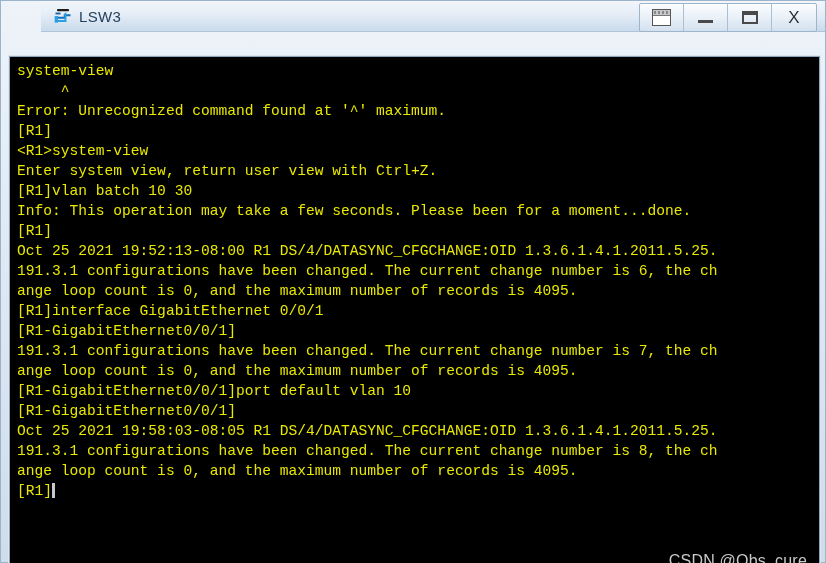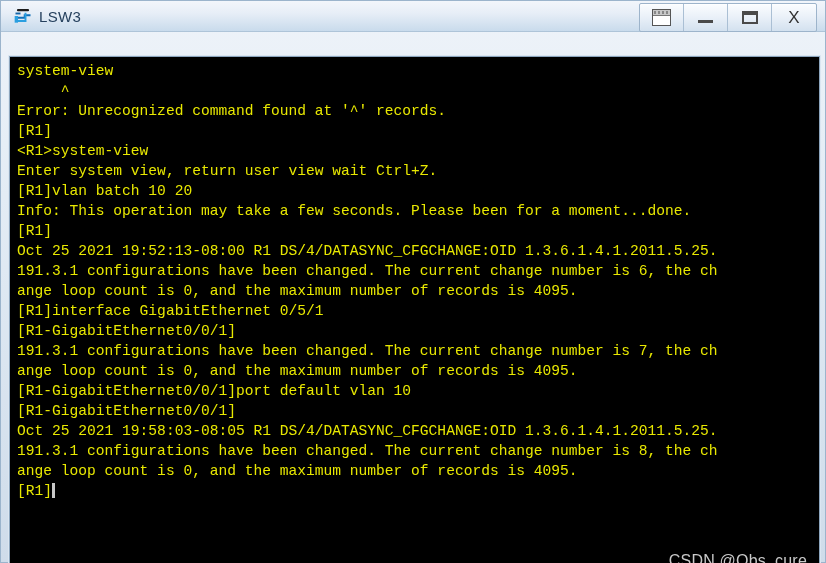--- a/index.html
+++ b/index.html
@@ -16,20 +16,21 @@
   }
 
   .window {
     position: absolute;
     left: 0; top: 0;
     width: 826px;
     height: 563px;
     box-sizing: border-box;
     background: linear-gradient(to bottom, #eef3f9 0%, #e3ecf5 35%, #cfdcea 100%);
     border: 1px solid #9bb4cc;
+    padding-left: 40px;
   }
 
   
   .titlebar {
     position: relative;
     height: 31px;
     box-sizing: border-box;
     background: linear-gradient(to bottom, #f2f6fb 0%, #e7eef7 40%, #c9dbec 100%);
     border-bottom: 1px solid #aec4d8;
     display: flex;
@@ -199,31 +200,31 @@
       <div class="win-btn xbtn">
         <span>X</span>
       </div>
     </div>
   </div>
 
   <div class="term-frame">
     <div class="term-inner" id="term-inner">
         <div class="term-line">system-view</div>
         <div class="term-line">     ^</div>
-        <div class="term-line">Error: Unrecognized command found at '^' records.</div>
+        <div class="term-line">Error: Unrecognized command found at '^' maximum.</div>
         <div class="term-line">[R1]</div>
         <div class="term-line">&lt;R1&gt;system-view</div>
-        <div class="term-line">Enter system view, return user view wait Ctrl+Z.</div>
-        <div class="term-line">[R1]vlan batch 10 20</div>
+        <div class="term-line">Enter system view, return user view with Ctrl+Z.</div>
+        <div class="term-line">[R1]vlan batch 10 30</div>
         <div class="term-line">Info: This operation may take a few seconds. Please been for a moment...done.</div>
         <div class="term-line">[R1]</div>
         <div class="term-line">Oct 25 2021 19:52:13-08:00 R1 DS/4/DATASYNC_CFGCHANGE:OID 1.3.6.1.4.1.2011.5.25.</div>
         <div class="term-line">191.3.1 configurations have been changed. The current change number is 6, the ch</div>
         <div class="term-line">ange loop count is 0, and the maximum number of records is 4095.</div>
-        <div class="term-line">[R1]interface GigabitEthernet 0/5/1</div>
+        <div class="term-line">[R1]interface GigabitEthernet 0/0/1</div>
         <div class="term-line">[R1-GigabitEthernet0/0/1]</div>
         <div class="term-line">191.3.1 configurations have been changed. The current change number is 7, the ch</div>
         <div class="term-line">ange loop count is 0, and the maximum number of records is 4095.</div>
         <div class="term-line">[R1-GigabitEthernet0/0/1]port default vlan 10</div>
         <div class="term-line">[R1-GigabitEthernet0/0/1]</div>
         <div class="term-line">Oct 25 2021 19:58:03-08:05 R1 DS/4/DATASYNC_CFGCHANGE:OID 1.3.6.1.4.1.2011.5.25.</div>
         <div class="term-line">191.3.1 configurations have been changed. The current change number is 8, the ch</div>
         <div class="term-line">ange loop count is 0, and the maximum number of records is 4095.</div>
         <div class="term-line">[R1]<span class="cursor"></span></div>
       </div>

